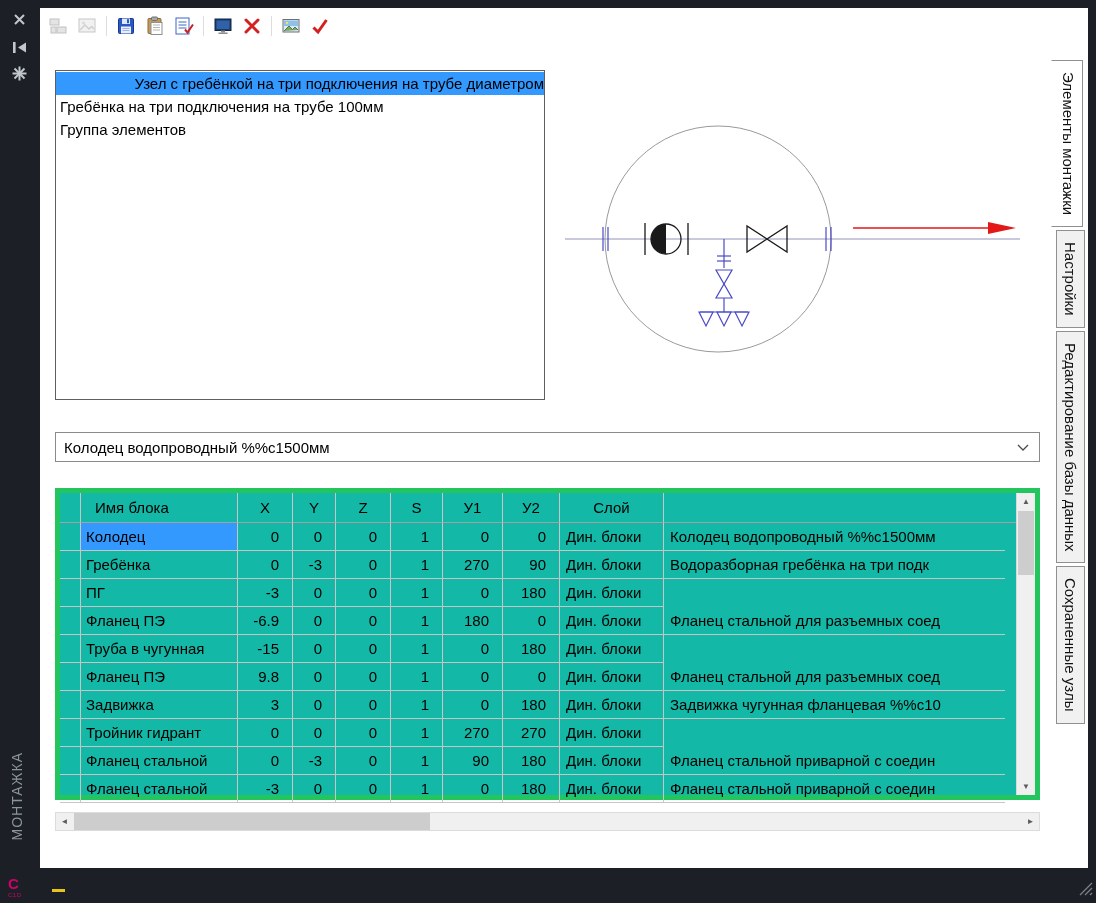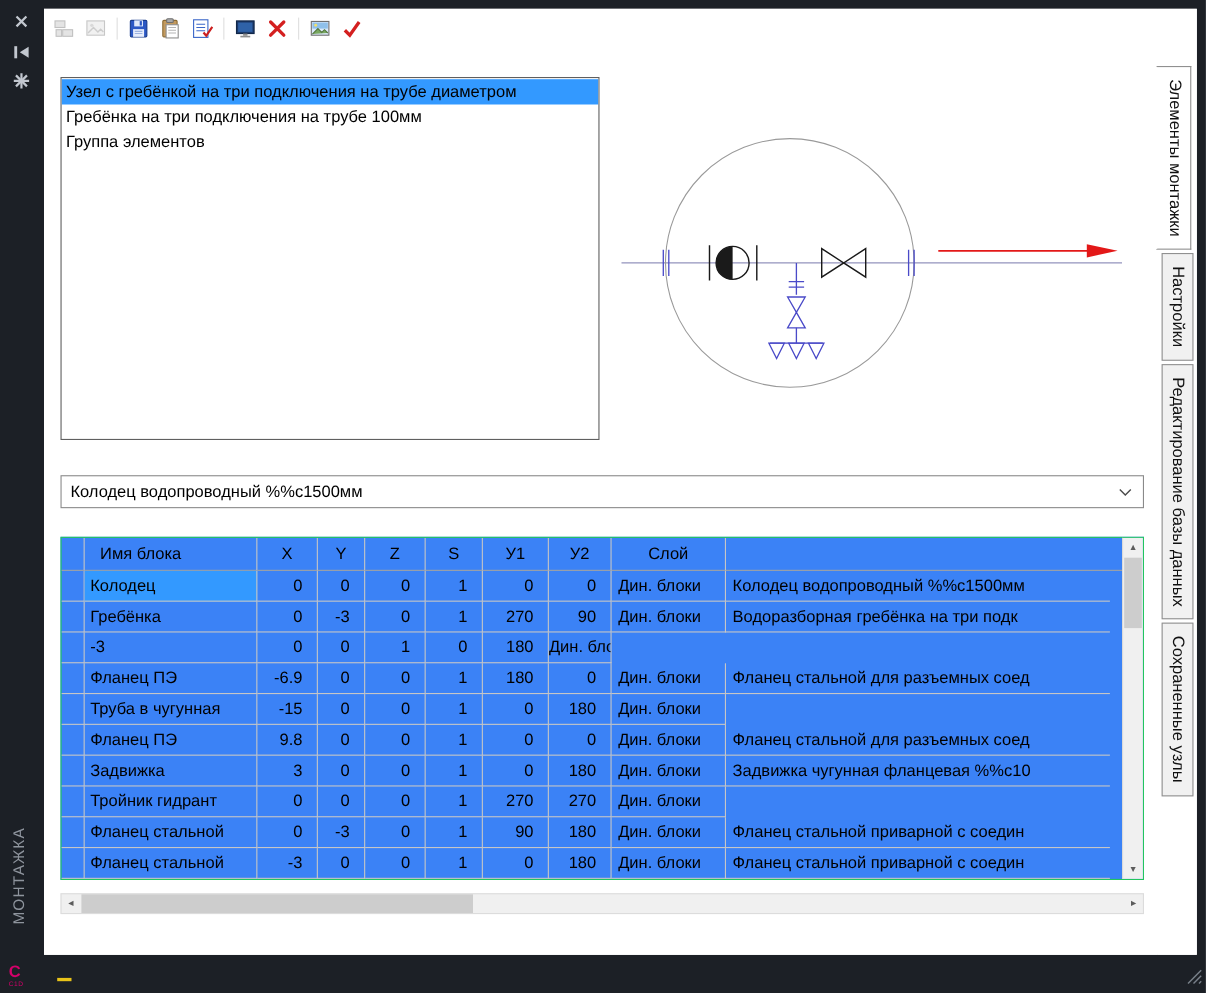--- a/index.html
+++ b/index.html
@@ -24,40 +24,40 @@
     align-items:center;justify-content:center;cursor:pointer;}
   .tbtn.disabled{filter:grayscale(1);opacity:.55;}
   .tsep{width:1px;height:20px;background:#dedede;margin:0 2px;}
 
   .content{position:absolute;left:0;top:36px;right:36px;bottom:0;background:#fff;}
 
   
   .listbox{position:absolute;left:15px;top:26px;width:490px;height:330px;border:1px solid #5f5f5f;
     overflow:hidden;background:#fff;padding-top:1px;}
   .list-item{height:23px;line-height:23px;padding-left:4px;font-size:15px;color:#000;white-space:nowrap;cursor:default;}
-  .list-item.selected{background:var(--selection,#3399ff);color:var(--selection-text,#000);}
+  .list-item.selected{background:var(--selection,#3399ff);color:var(--selection-text,#000);text-align:right;}
 
   
   .schematic{position:absolute;left:480px;top:11px;}
   .d-pipe{stroke:#9393bd;stroke-width:1;fill:none}
   .d-gray{stroke:var(--diagram-gray,#9a9a9a);fill:none;stroke-width:1}
   .d-blue{stroke:var(--diagram-blue,#4a4ac8);fill:none;stroke-width:1.2}
   .d-black{stroke:var(--diagram-black,#1a1a1a);fill:none;stroke-width:1.3}
   .d-blackfill{fill:var(--diagram-black,#1a1a1a);stroke:none}
   .d-red{stroke:var(--arrow-red,#e31818);stroke-width:1.5;fill:none}
   .d-redfill{fill:var(--arrow-red,#e31818);stroke:none}
 
   
   .combo{position:absolute;left:15px;top:388px;width:985px;height:30px;border:1px solid #8a8a8a;
     display:flex;align-items:center;background:#fff;cursor:default;}
   .combo-text{flex:1;padding-left:8px;font-size:15px;color:#000;white-space:nowrap;overflow:hidden;}
   .combo-chevron{margin-right:10px;flex:0 0 auto;}
 
   
-  .grid{position:absolute;left:15px;top:444px;width:985px;height:312px;border:1px solid #22c55e;background:#3b82f6;}
+  .grid{position:absolute;left:15px;top:444px;width:985px;height:312px;border:5px solid #22c55e;background:#14b8a6;}
   .grid-header{display:flex;height:30px;margin-right:19px;}
   .grid-row{display:flex;height:28px;margin-right:30px;cursor:default;}
   .hcell,.cell{border-right:1px solid var(--grid-line,#c6c6c6);overflow:hidden;white-space:nowrap;
     font-size:15px;color:#000;flex:0 0 auto;}
   .hcell{line-height:29px;border-bottom:1px solid #a2a2a2;}
   .cell{line-height:27px;border-bottom:1px solid var(--grid-line,#c6c6c6);}
   .grid-header > div:nth-of-type(1),.grid-row > div:nth-of-type(1){width:21px;}
   .grid-header > div:nth-of-type(2),.grid-row > div:nth-of-type(2){width:157px;}
   .grid-header > div:nth-of-type(3),.grid-row > div:nth-of-type(3){width:55px;}
   .grid-header > div:nth-of-type(4),.grid-row > div:nth-of-type(4){width:43px;}
@@ -311,20 +311,21 @@
               <div class="cell">0</div>
               <div class="cell">1</div>
               <div class="cell">270</div>
               <div class="cell">90</div>
               <div class="cell">Дин. блоки</div>
               <div class="cell">Водоразборная гребёнка на три подк</div>
             </div>
 
             <div class="grid-row">
               <div class="cell"></div>
+              <div class="cell">ПГ</div>
               <div class="cell">-3</div>
               <div class="cell">0</div>
               <div class="cell">0</div>
               <div class="cell">1</div>
               <div class="cell">0</div>
               <div class="cell">180</div>
               <div class="cell">Дин. блоки</div>
             </div>
 
             <div class="grid-row">

